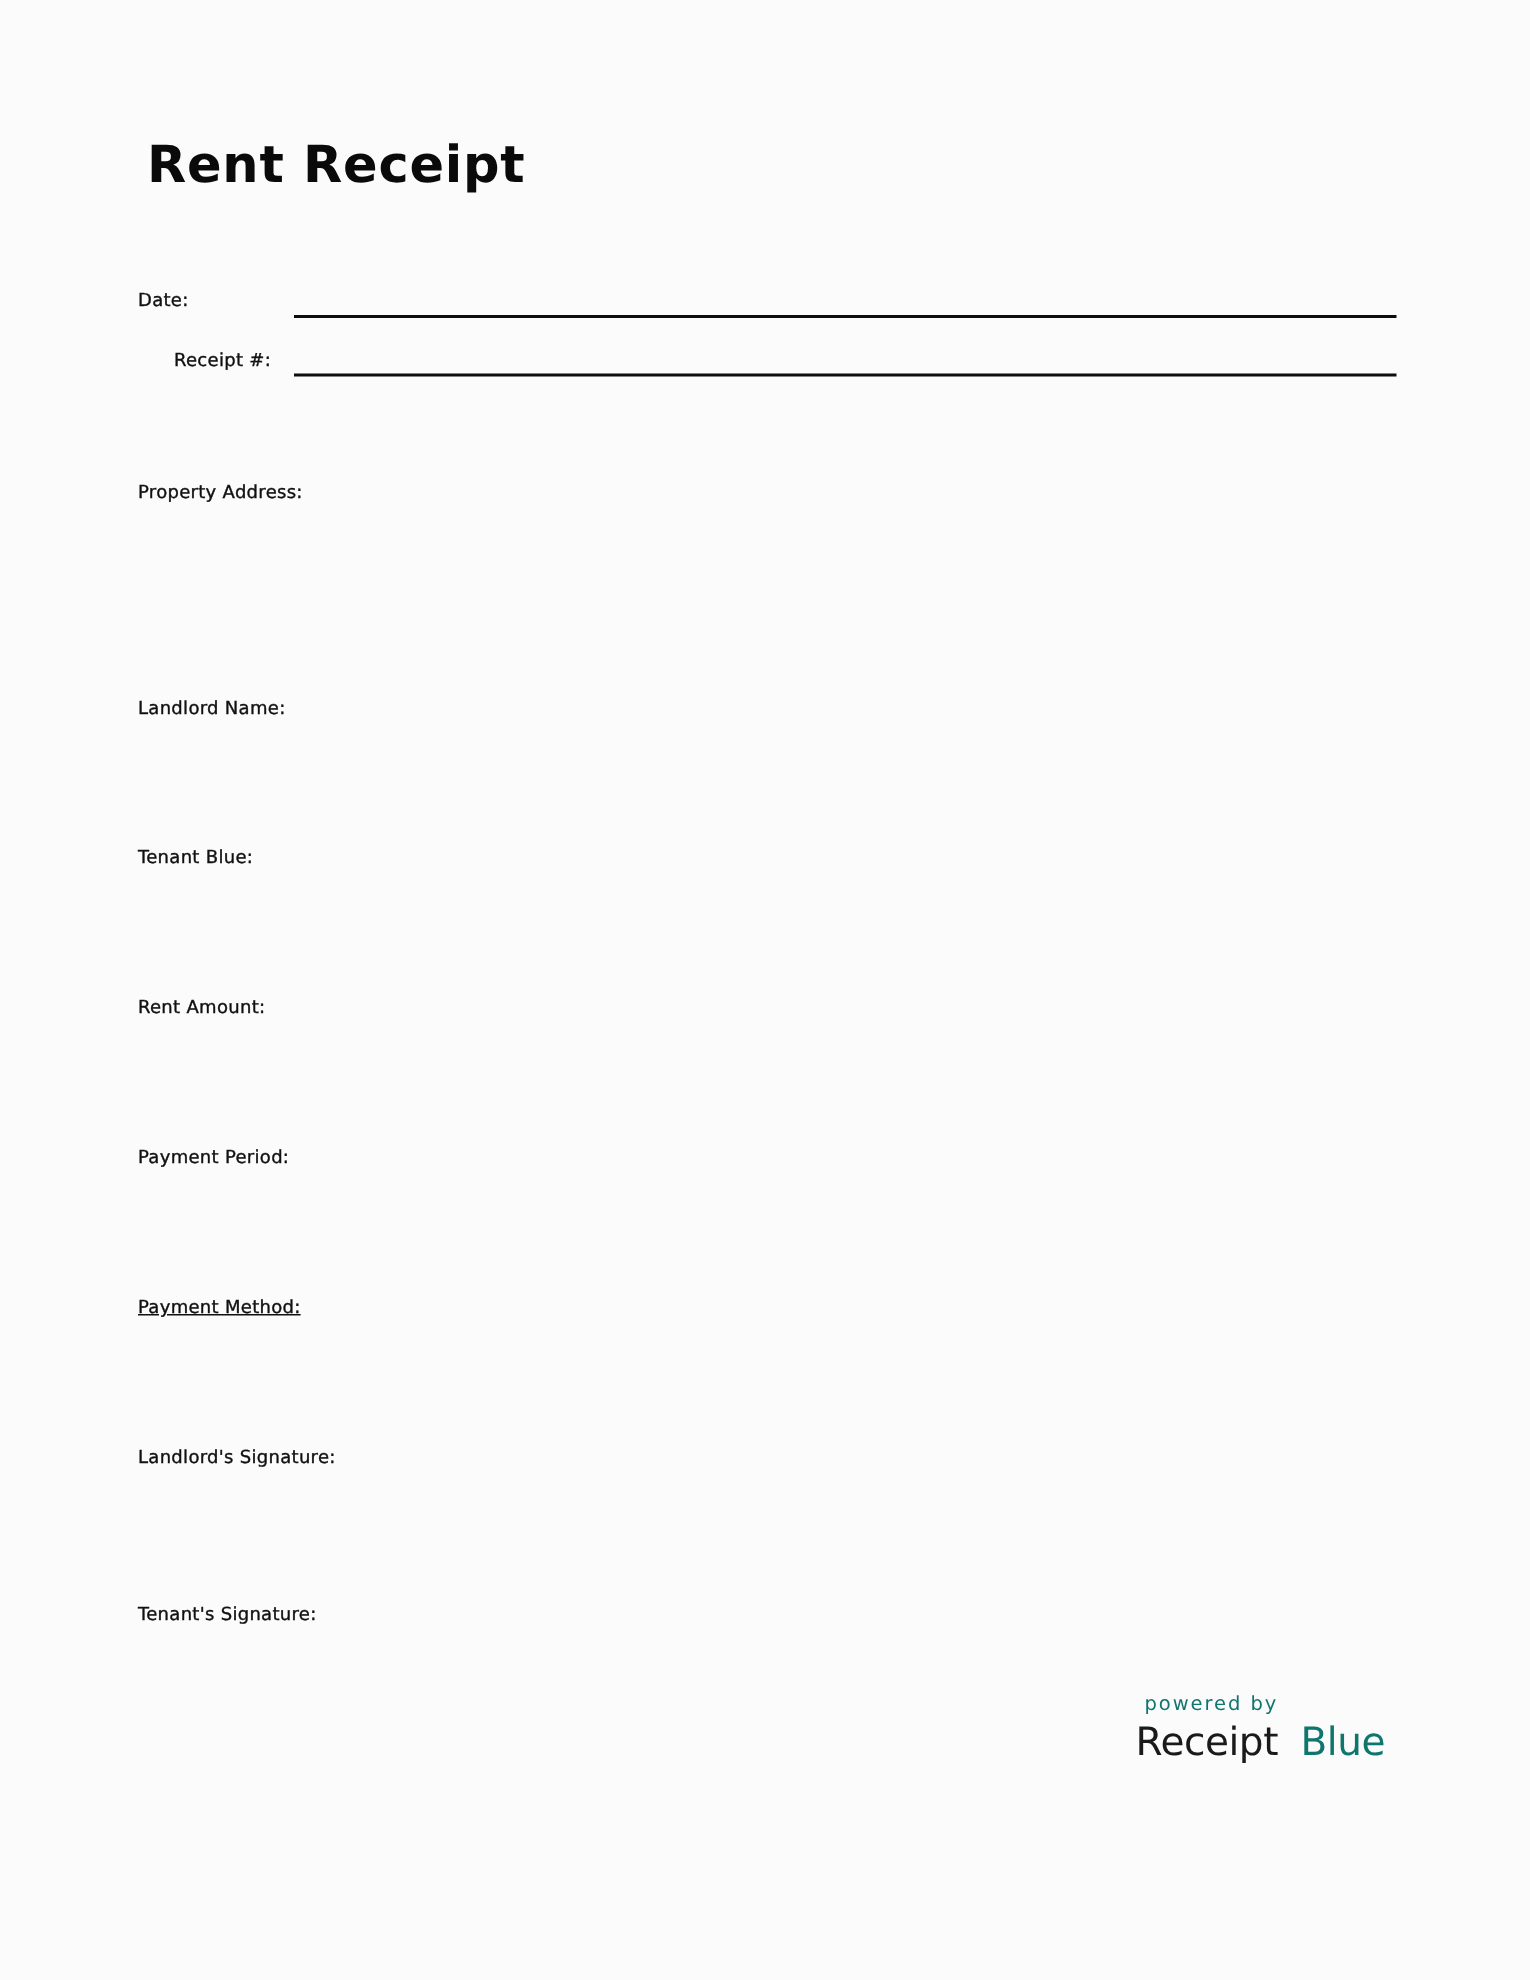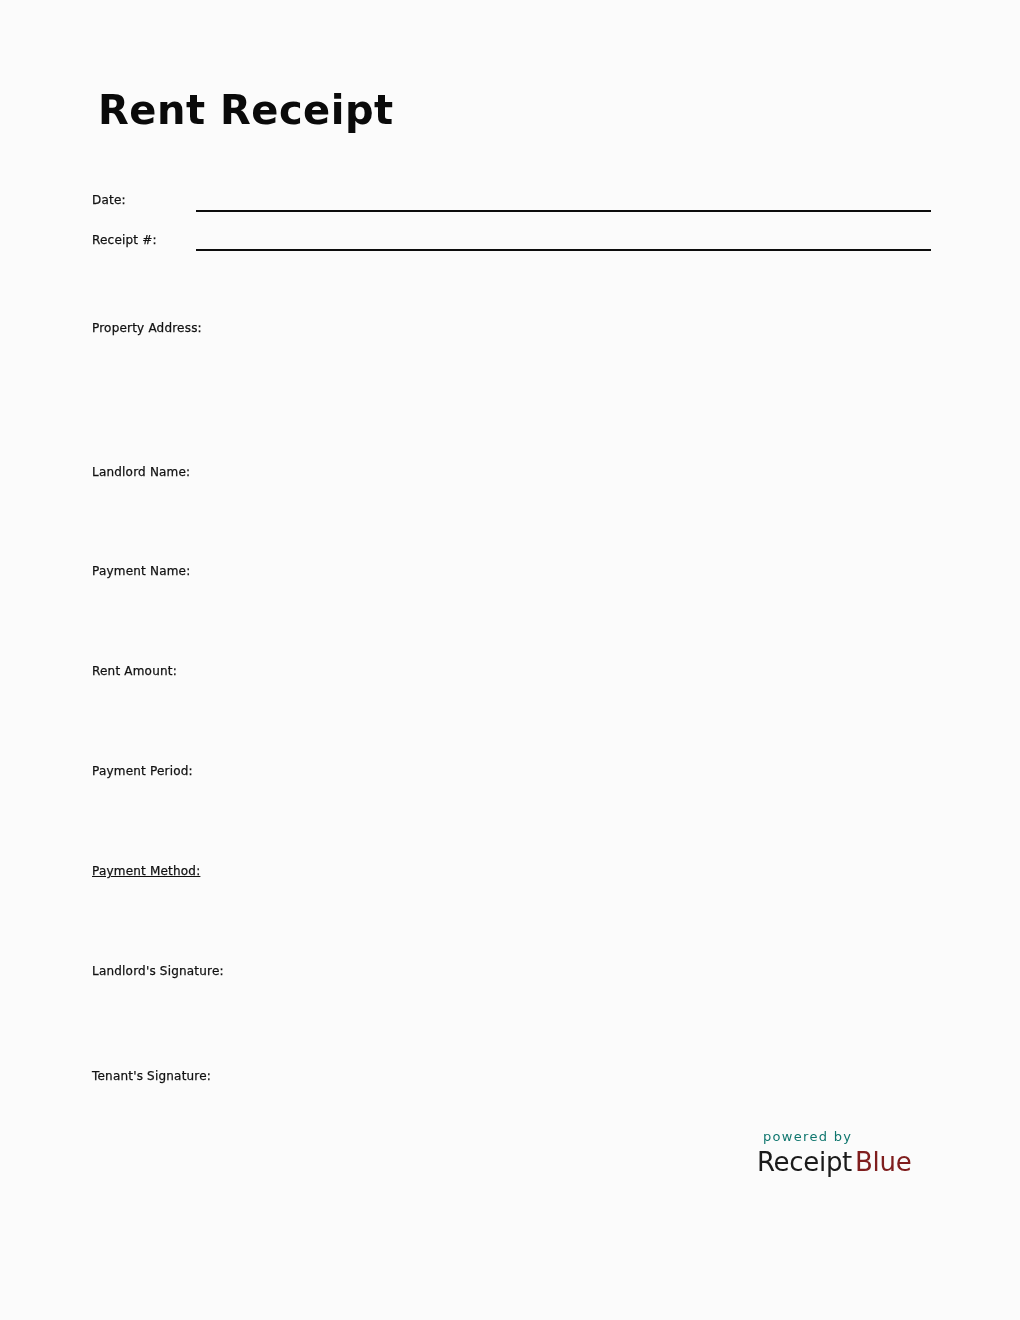--- a/index.html
+++ b/index.html
@@ -12,21 +12,21 @@
       background: #fbfbfb;
       position: relative;
       overflow: hidden;
       font-family: "DejaVu Sans", "Liberation Sans", sans-serif;
       color: #111111;
     }
     .title {
       position: absolute;
       left: 98px;
       top: 82px;
-      font-size: 40px;
+      font-size: 34px;
       font-weight: bold;
       letter-spacing: 0.5px;
       color: #0a0a0a;
       font-family: "DejaVu Sans", sans-serif;
       line-height: 56px;
       margin: 0;
     }
     .label {
       position: absolute;
       left: 92px;
@@ -61,36 +61,36 @@
     }
     .brand {
       display: block;
       font-family: "DejaVu Sans", sans-serif;
       font-size: 26px;
       line-height: 32px;
       margin-top: 0px;
       letter-spacing: -0.3px;
     }
     .brand-general { color: #1a1a1a; }
-    .brand-blue { color: #7f1d1d; margin-left: 3px; }
+    .brand-blue { color: #0f766e; margin-left: 15px; }
   </style>
 </head>
 <body>
 
 <h1 class="title">Rent Receipt</h1>
 
 <div class="label" style="top:190px;">Date:</div>
 <div class="line" style="top:210px;"></div>
 
-<div class="label" style="top:230px;">Receipt #:</div>
+<div class="label" style="top:230px;margin-left:24px;">Receipt #:</div>
 <div class="line" style="top:249px;"></div>
 
 <div class="label" style="top:318px;">Property Address:</div>
 <div class="label" style="top:462px;">Landlord Name:</div>
-<div class="label" style="top:561px;">Payment Name:</div>
+<div class="label" style="top:561px;">Tenant Blue:</div>
 <div class="label" style="top:661px;text-align:right;">Rent Amount:</div>
 <div class="label" style="top:761px;">Payment Period:</div>
 <div class="label" style="top:861px;text-decoration:underline;">Payment Method:</div>
 <div class="label" style="top:961px;">Landlord's Signature:</div>
 <div class="label" style="top:1066px;">Tenant's Signature:</div>
 
 <div class="footer">
   <span class="powered">powered by</span>
   <span class="brand"><span class="brand-general">Receipt</span><span class="brand-blue">Blue</span></span>
 </div>

